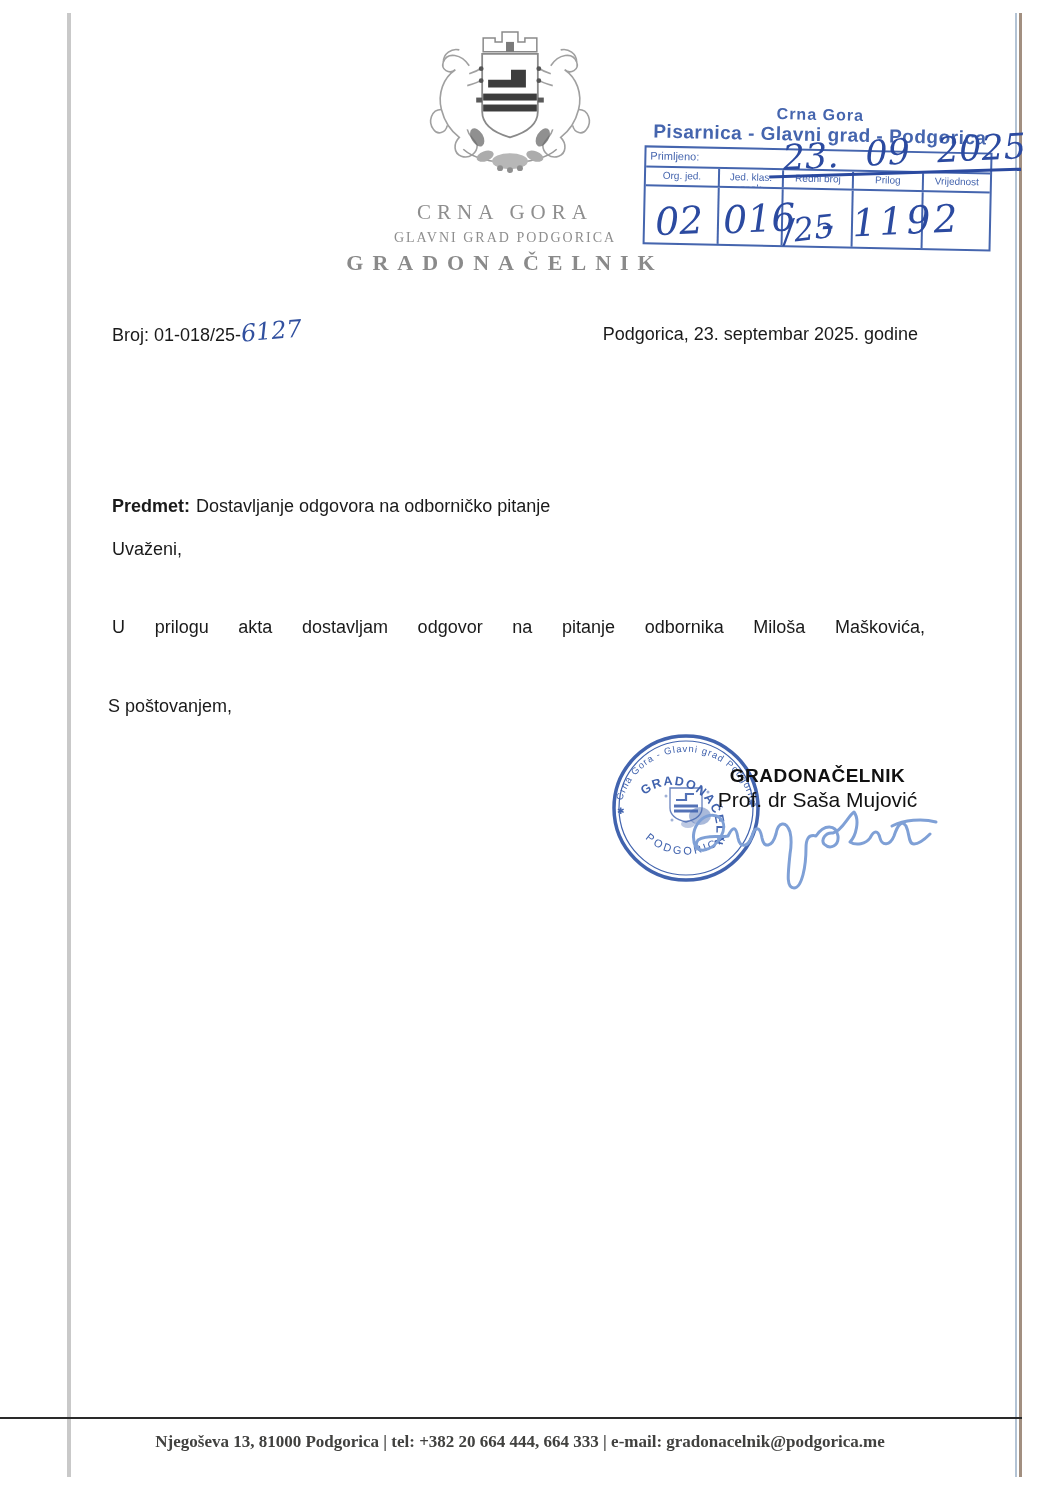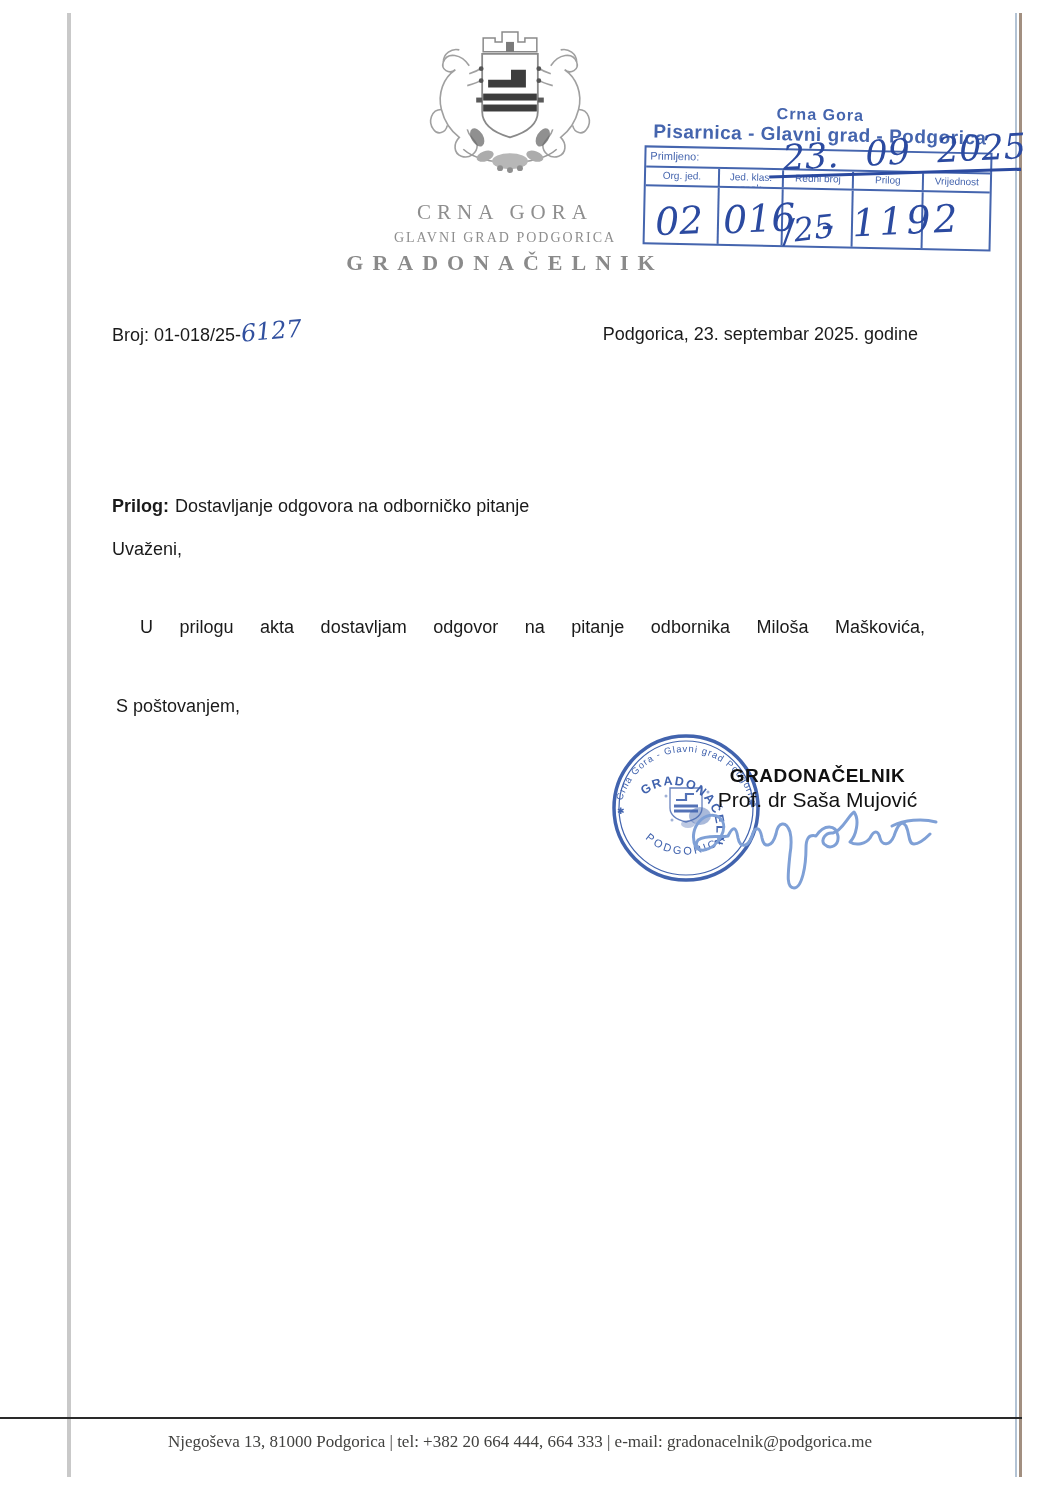--- a/index.html
+++ b/index.html
@@ -44,34 +44,34 @@
              font-size:18px; color:#1a1a1a; }
   .hw-num { position:relative; display:inline-block; font-family:"DejaVu Serif", serif; font-style:italic;
             color:#31509f; font-size:24px; line-height:18px; transform:rotate(-5deg) translateY(-2px); }
 
   .recipient { position:absolute; left:14px; top:392px; width:1002px; text-align:center;
                font-weight:bold; font-size:19px; color:#151515; line-height:27px; }
   .subject { position:absolute; left:112px; top:496px; font-size:18px; color:#1a1a1a; }
   .subject b { margin-right:6px; }
   .salutation { position:absolute; left:112px; top:539px; font-size:18px; color:#1a1a1a; }
   .paragraph { position:absolute; left:112px; top:613px; width:813px; font-size:18px; color:#1a1a1a; line-height:28px; }
-  .pjust { text-align:justify; text-align-last:justify;margin-left:28px; }
-  .closing { position:absolute; left:116px; top:696px; font-size:18px; color:#1a1a1a; }
+  .pjust { text-align:justify; text-align-last:justify; }
+  .closing { position:absolute; left:108px; top:696px; font-size:18px; color:#1a1a1a; }
 
   
   .seal { position:absolute; left:608px; top:722px; width:160px; height:170px; z-index:1; }
   .sigtext { position:absolute; left:695px; top:763px; width:245px; text-align:center; z-index:2; color:#111; }
   .sigtext .t1 { font-size:19px; font-weight:bold; line-height:25px; letter-spacing:.5px; }
   .sigtext .t2 { font-size:21px; font-weight:normal; }
   .scribble { position:absolute; left:678px; top:796px; width:265px; height:95px; z-index:3; }
 
   
   .f-rule { position:absolute; left:0; top:1417px; width:1022px; height:2px; background:#2a2a2a; }
   .footer { position:absolute; left:10px; top:1432px; width:1020px; text-align:center;
-            font-family:"Liberation Serif", serif; font-size:17px; color:#41413f; }
+            font-family:"Liberation Serif", serif; font-size:17px; color:#41413f;font-weight:bold; }
 </style>
 </head>
 <body>
 
 <div class="page">
 
   <div class="b-left"></div>
   <div class="b-right1"></div>
   <div class="b-right2"></div>
 
@@ -147,21 +147,21 @@
 
   <div class="refline">
     <span>
       <span>Broj: 01-018/25-</span><span class="hw-num">6127</span>
     </span>
     <span>Podgorica, 23. septembar 2025. godine</span>
   </div>
 
 
   <div class="subject">
-    <b>Prilog:</b><span>Dostavljanje odgovora na odborničko pitanje</span>
+    <b>Predmet:</b><span>Dostavljanje odgovora na odborničko pitanje</span>
   </div>
 
   <div class="salutation">Uvaženi,</div>
   <div class="paragraph">
     <div class="pjust">U prilogu akta dostavljam odgovor na pitanje odbornika Miloša Maškovića,</div>
   </div>
   <div class="closing">S poštovanjem,</div>
 
   <svg class="seal" viewBox="0 0 160 170">
     <defs>

